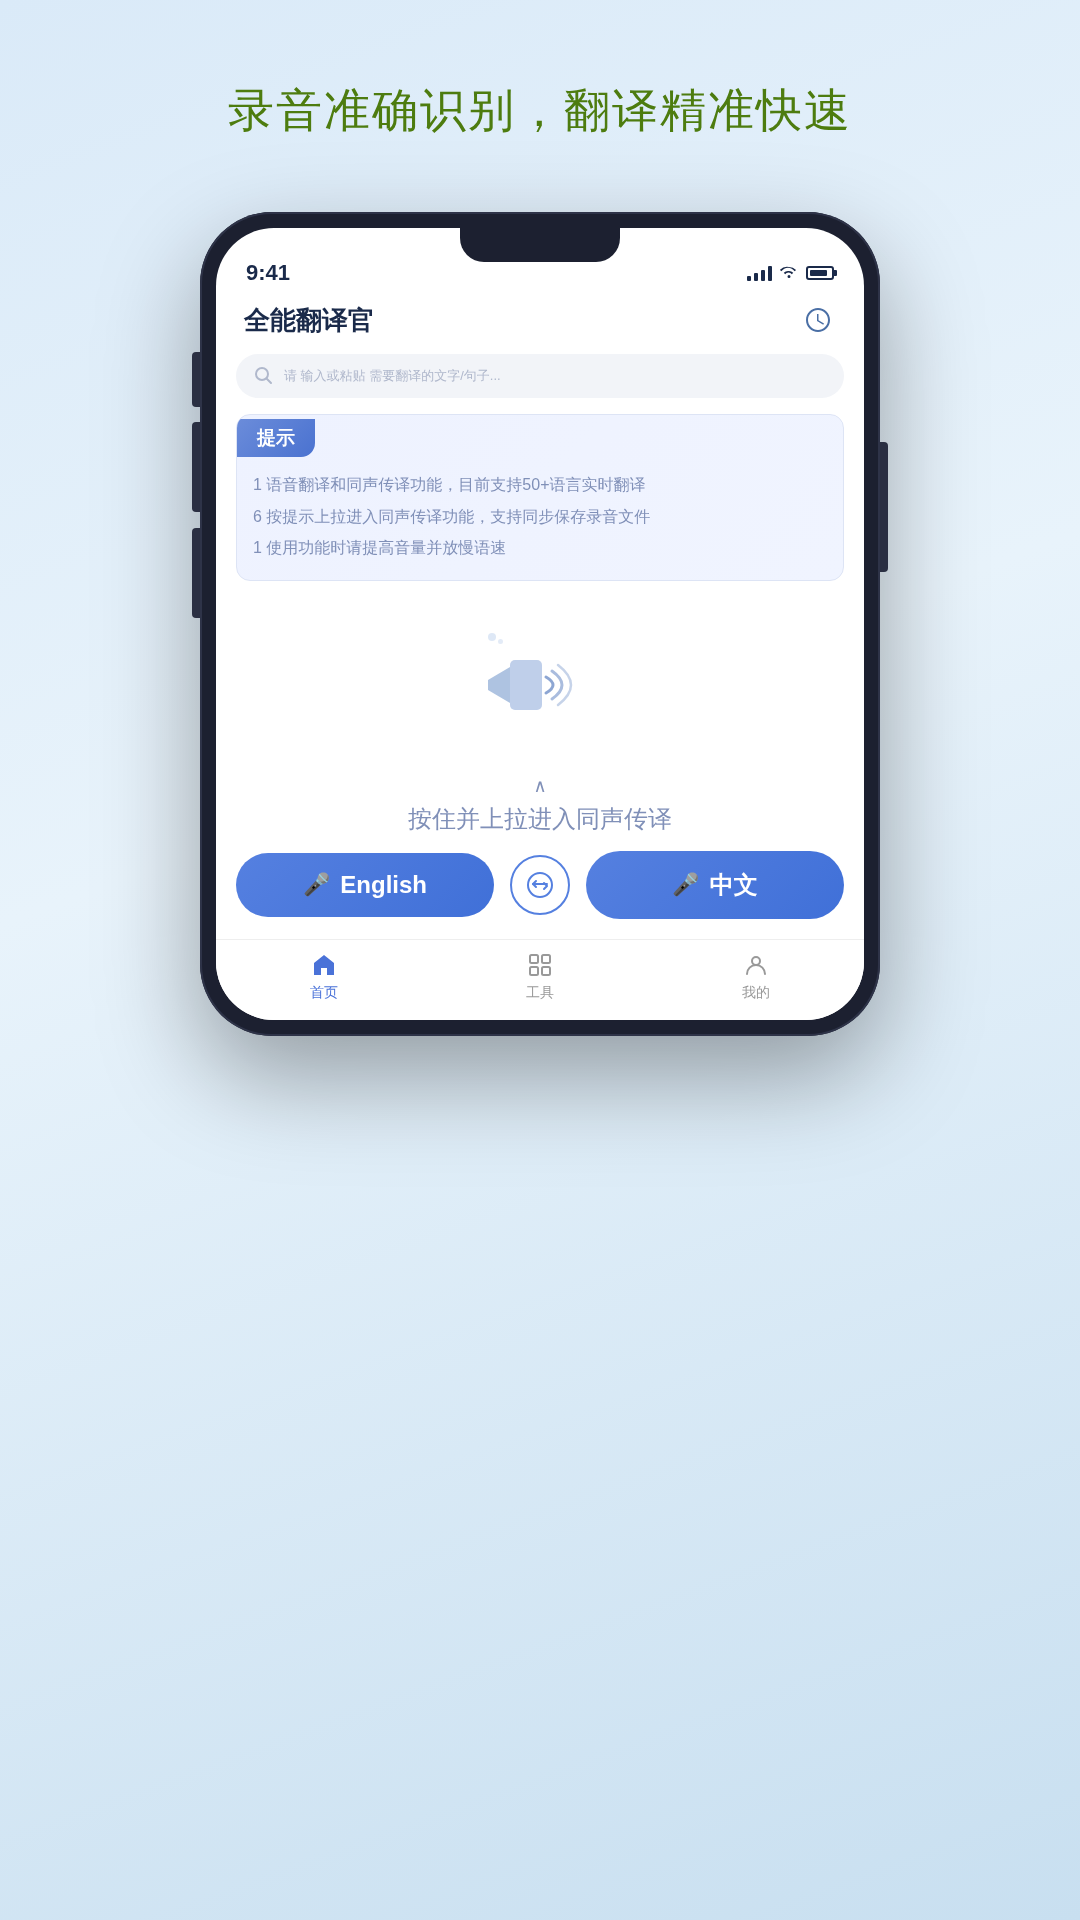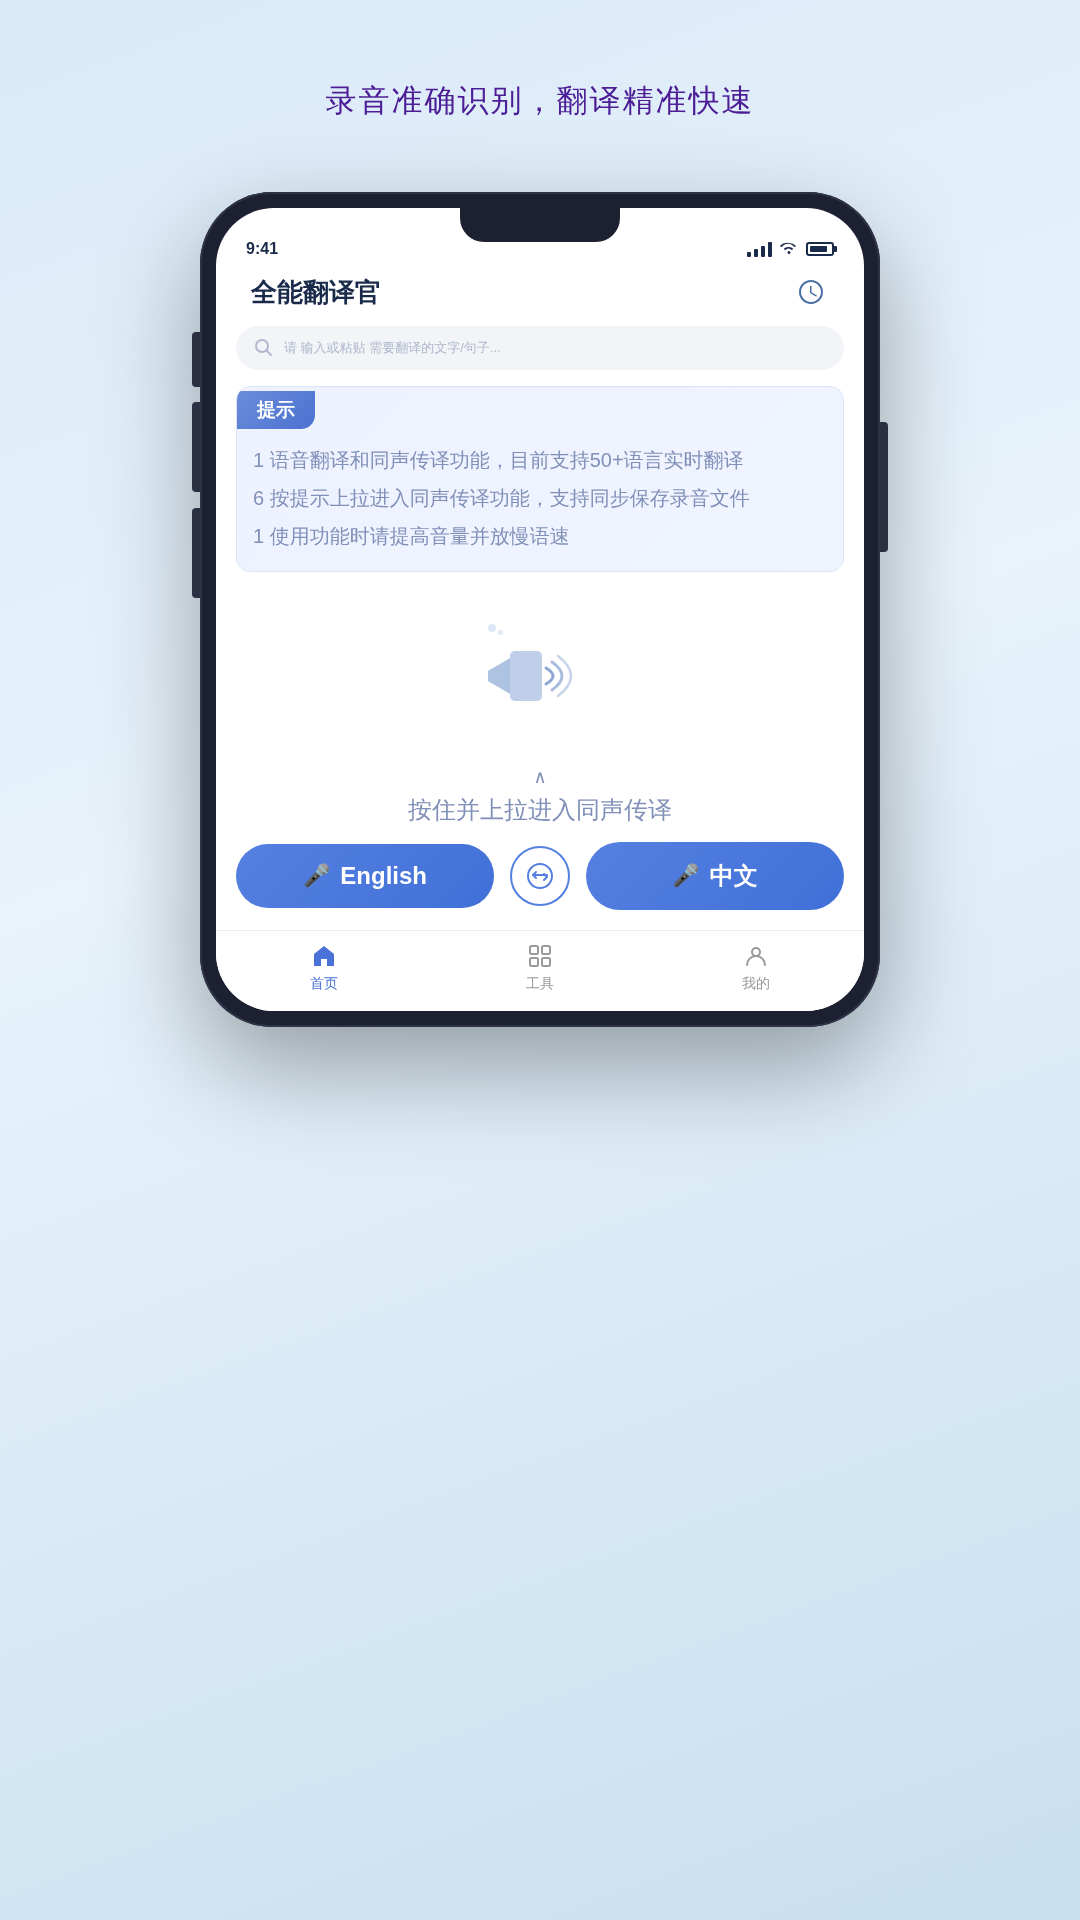--- a/index.html
+++ b/index.html
@@ -21,22 +21,22 @@
       text-align: center;
     }
     .hero-title {
       font-size: 88px;
       font-weight: 900;
       color: #1a2a4a;
       letter-spacing: 4px;
       margin-bottom: 30px;
     }
     .hero-subtitle {
-      font-size: 31px;
-      color: #4c1d95;
+      font-size: 46px;
+      color: #4d7c0f;
       font-weight: 400;
       letter-spacing: 2px;
     }
 
     
     .phone-wrapper {
       position: relative;
       width: 680px;
       margin: 30px auto 0;
     }
@@ -107,21 +107,21 @@
 
     
     .status-bar {
       display: flex;
       justify-content: space-between;
       align-items: center;
       padding: 12px 30px 4px;
       margin-top: 20px;
     }
     .status-time {
-      font-size: 16px;
+      font-size: 22px;
       font-weight: 600;
       color: #1a2a4a;
     }
     .status-icons {
       display: flex;
       align-items: center;
       gap: 8px;
     }
     .signal-bars {
       display: flex;
@@ -164,21 +164,21 @@
       height: 100%;
       background: #1a2a4a;
       border-radius: 1px;
     }
 
     
     .app-header {
       display: flex;
       justify-content: space-between;
       align-items: center;
-      padding: 12px 35px;
+      padding: 12px 28px;
     }
     .app-title {
       font-size: 26px;
       font-weight: 700;
       color: #1a2a4a;
     }
     .history-icon {
       width: 36px;
       height: 36px;
       color: #4a6fa5;
@@ -218,21 +218,21 @@
       display: inline-block;
       background: linear-gradient(135deg, #6b8cda, #4a72d0);
       color: white;
       font-size: 19px;
       font-weight: 600;
       padding: 6px 20px;
       border-radius: 0 0 14px 0;
       margin-bottom: 12px;
     }
     .tips-item {
-      font-size: 20px;
+      font-size: 16px;
       color: #8090b8;
       padding: 3px 16px;
       line-height: 1.6;
     }
 
     
     .speaker-area {
       display: flex;
       justify-content: center;
       align-items: center;

